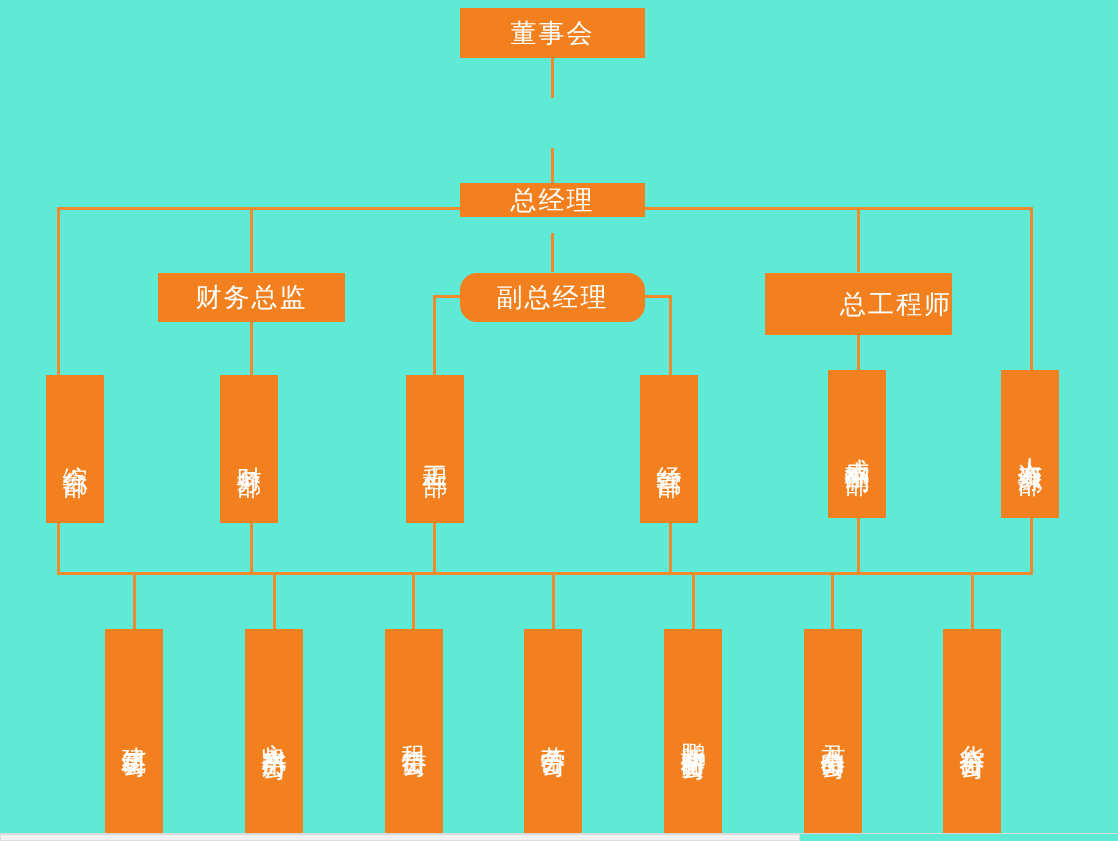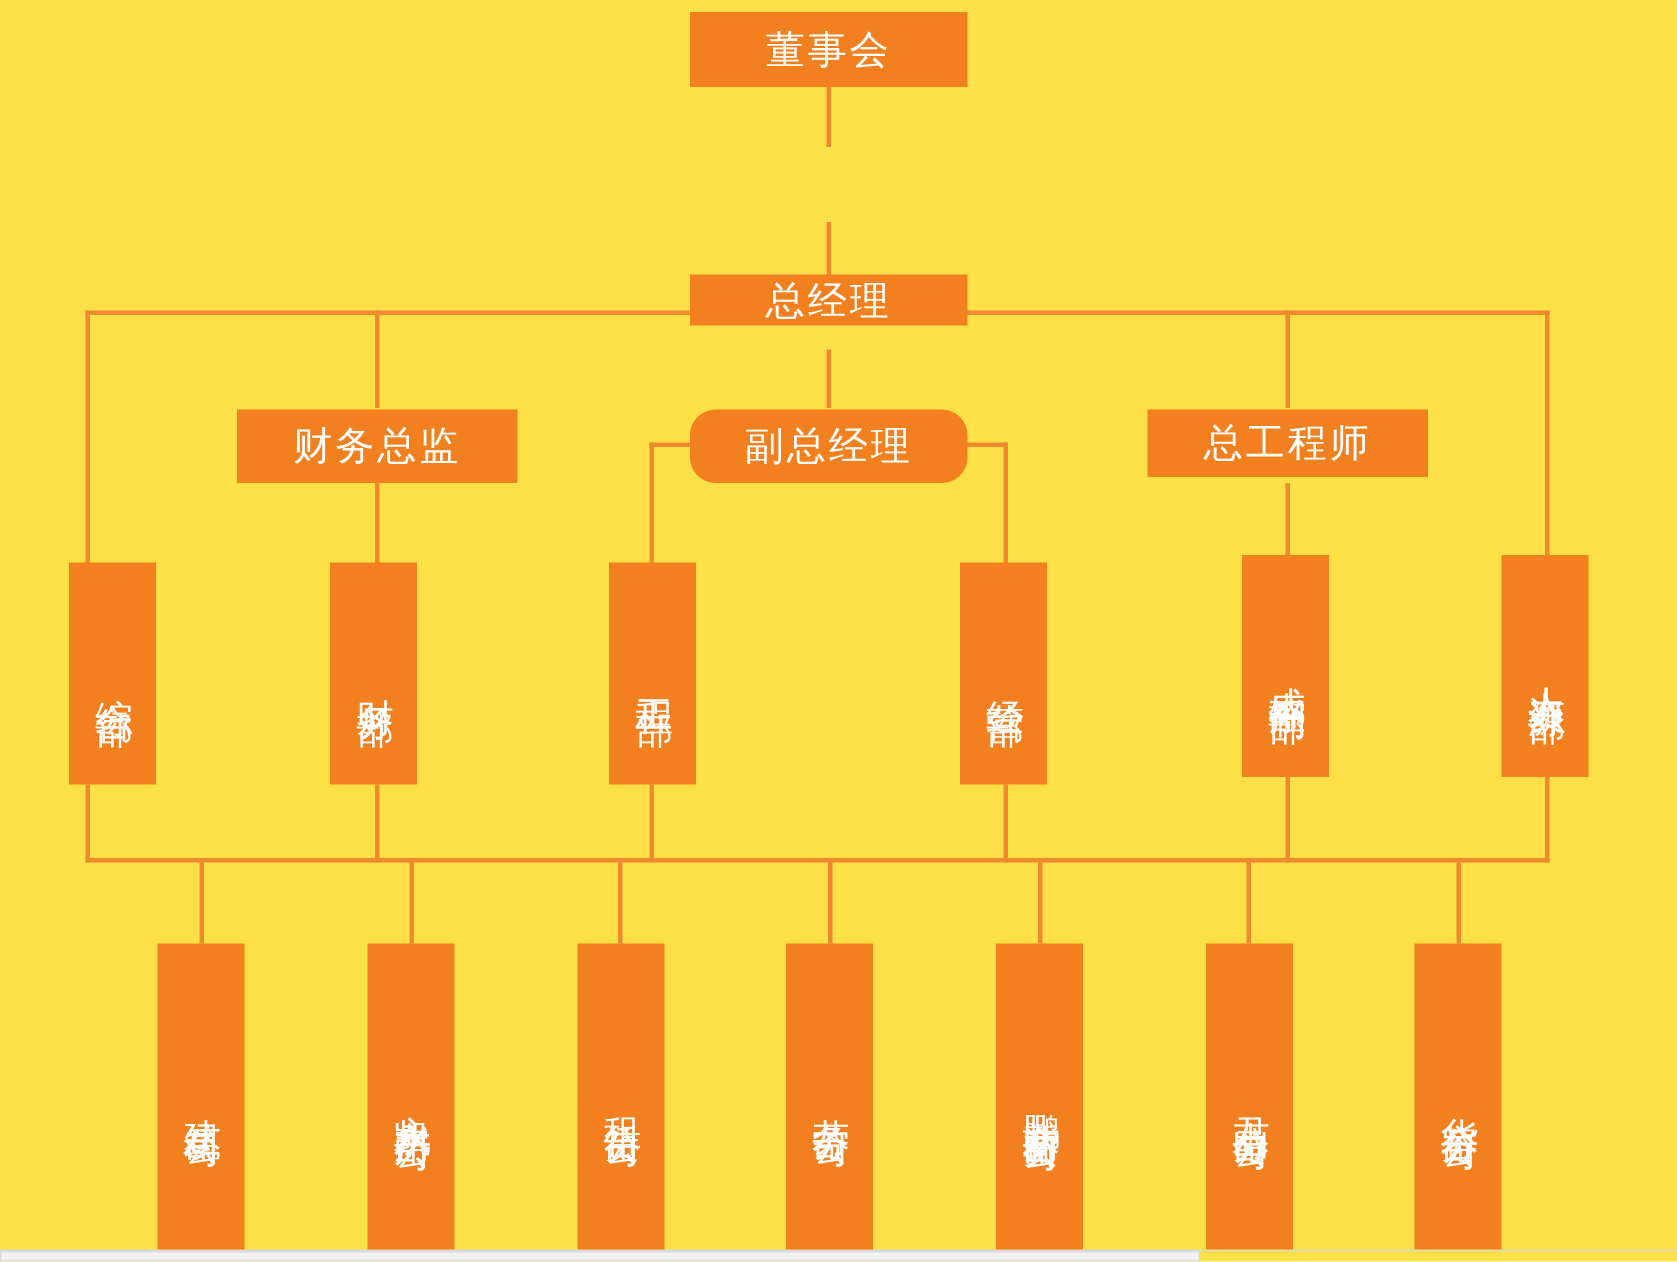--- a/index.html
+++ b/index.html
@@ -7,21 +7,21 @@
     padding: 0;
     background: #ffffff;
   }
   body {
     font-family: "Liberation Sans", "DejaVu Sans", sans-serif;
   }
   #chart {
     position: relative;
     width: 1118px;
     height: 841px;
-    background: #fde047;
+    background: #5eead4;
     overflow: hidden;
   }
   .node {
     position: absolute;
     background: #F2801F;
     color: #ffffff;
     box-sizing: border-box;
     display: flex;
     align-items: center;
     justify-content: center;
@@ -130,21 +130,21 @@
   <div class="node horiz" style="left:460px; top:183px; width:185px; height:34px;">
     <span>总经理</span>
   </div>
 
   <div class="node horiz" style="left:158px; top:273px; width:187px; height:49px;text-align:center;">
     <span>财务总监</span>
   </div>
   <div class="node horiz" style="left:460px; top:273px; width:185px; height:49px;border-radius:17px;">
     <span>副总经理</span>
   </div>
-  <div class="node horiz" style="left:765px; top:273px; width:187px; height:45px;">
+  <div class="node horiz" style="left:765px; top:273px; width:187px; height:62px;justify-content:flex-end;">
     <span>总工程师</span>
   </div>
 
   <div class="node vert" style="left:46px; top:375px; width:58px; height:148px;">
     <span>综合部</span>
   </div>
   <div class="node vert" style="left:220px; top:375px; width:58px; height:148px;">
     <span>财务部</span>
   </div>
   <div class="node vert" style="left:406px; top:375px; width:58px; height:148px;">

